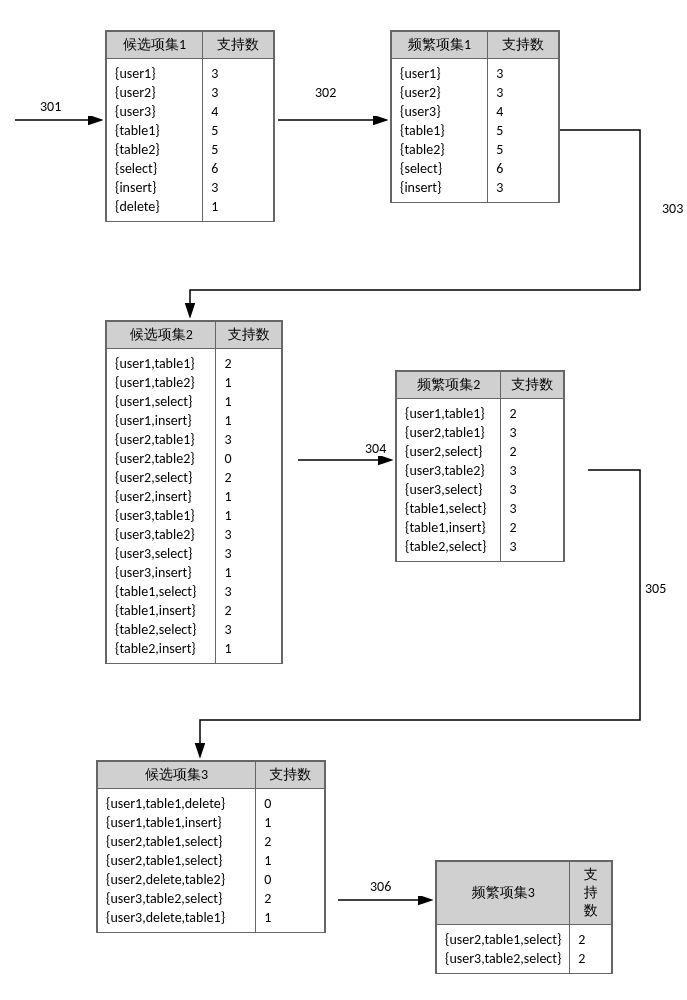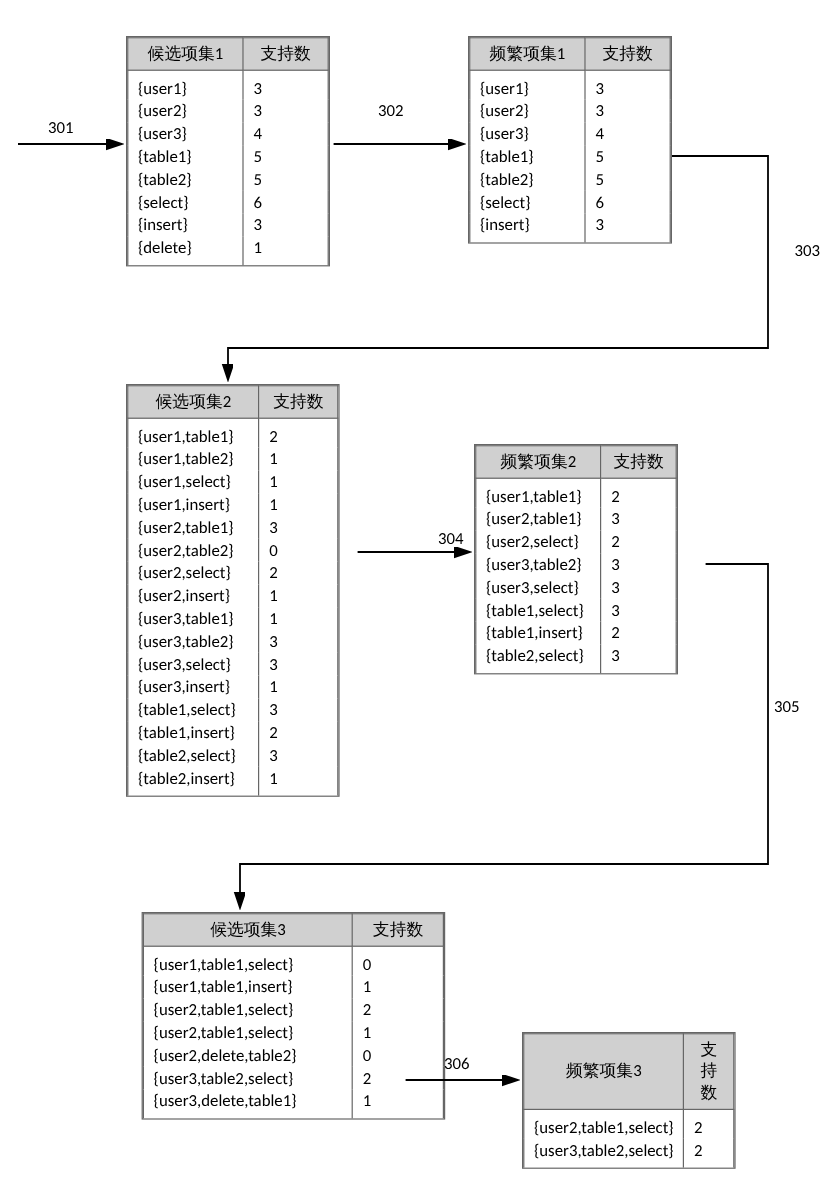--- a/index.html
+++ b/index.html
@@ -259,31 +259,31 @@
           <td class="support">2</td>
         </tr>
         <tr>
           <td>{table2,select}</td>
           <td class="support">3</td>
         </tr>
       </tbody>
   </table>
 </div>
 
-<div class="itemset-table" style="left:118px; top:760px; width:253px;">
+<div class="itemset-table" style="left:96px; top:760px; width:230px;">
   <table>
     <thead>
         <tr>
       <th>候选项集3</th>
       <th>支持数</th>
     </tr>
       </thead>
     <tbody>
         <tr>
-          <td>{user1,table1,select}</td>
+          <td>{user1,table1,delete}</td>
           <td class="support">0</td>
         </tr>
         <tr>
           <td>{user1,table1,insert}</td>
           <td class="support">1</td>
         </tr>
         <tr>
           <td>{user2,table1,select}</td>
           <td class="support">2</td>
         </tr>

